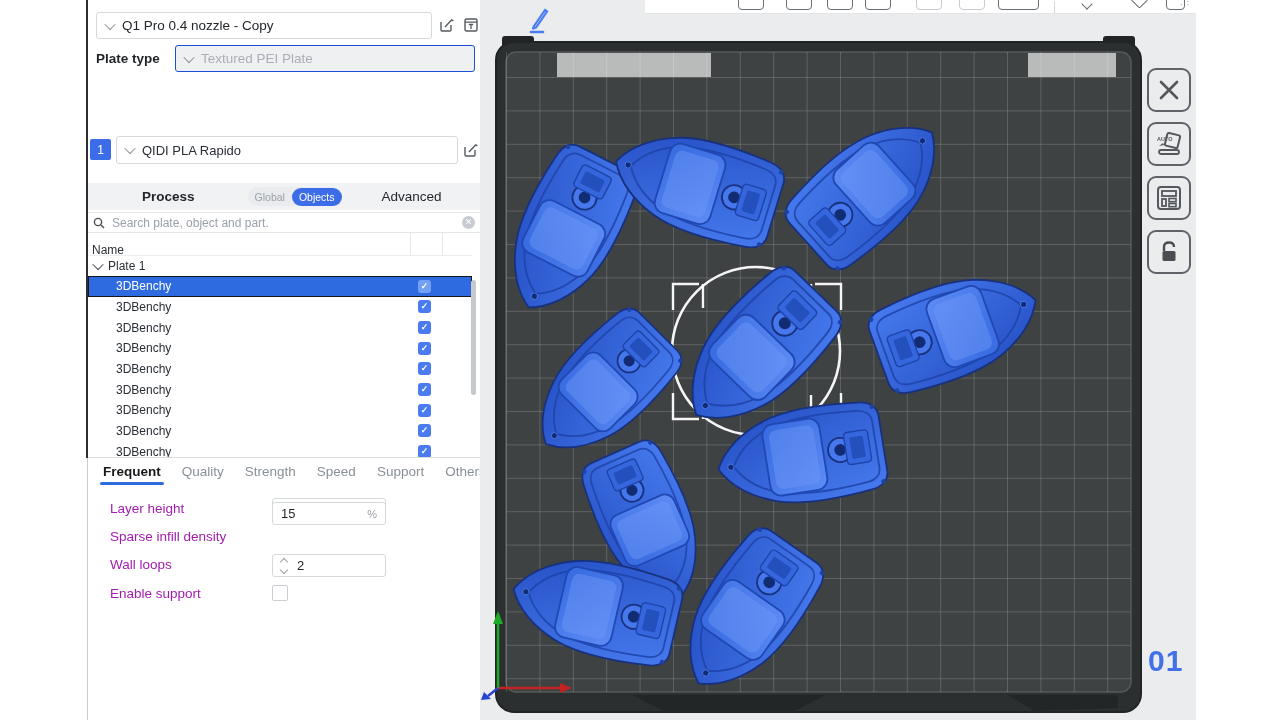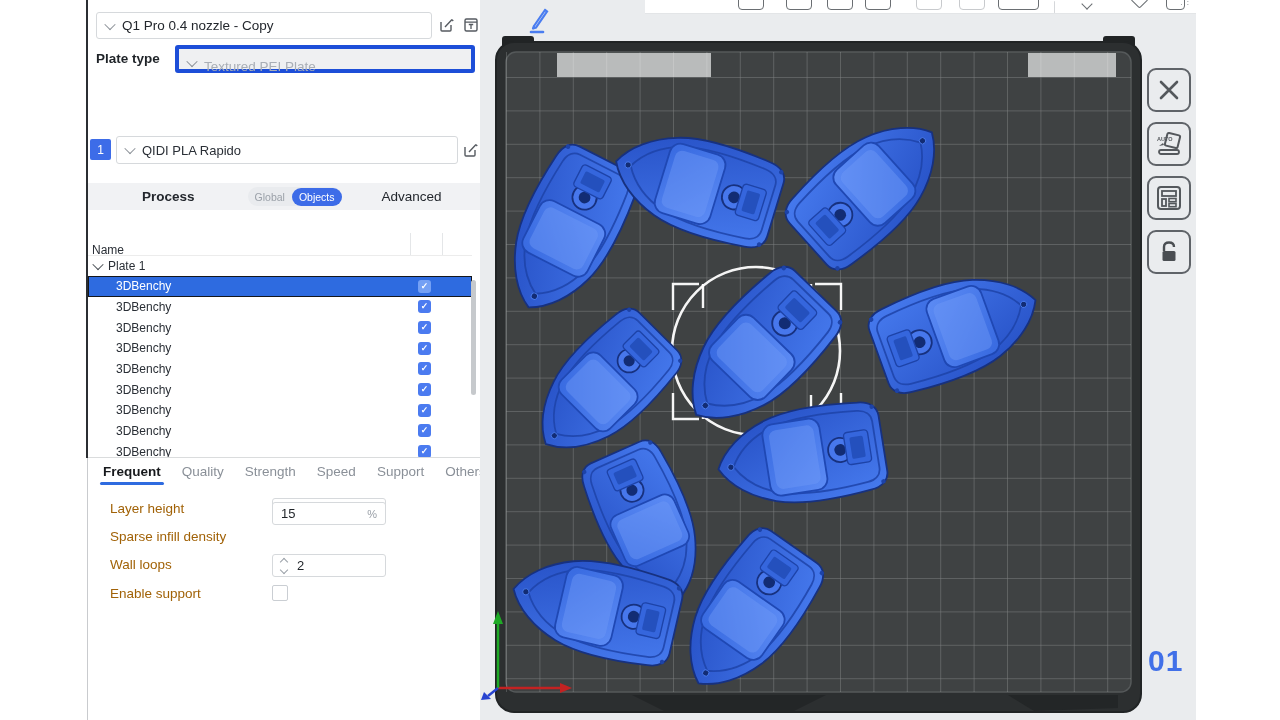--- a/index.html
+++ b/index.html
@@ -10,22 +10,22 @@
   .gutter-bot{position:absolute;left:0;top:458px;width:87px;height:262px;background:#fff;border-right:1px solid #c9cbce;}
   
   .panel{position:absolute;left:88px;top:0;width:392px;height:720px;background:#fff;border-right:1px solid #d4d6d9;}
   .abs{position:absolute;}
   .box{border:1px solid #d6d9dc;border-radius:3px;background:#fff;box-sizing:border-box;display:flex;align-items:center;}
   .chev{width:7px;height:7px;border-right:1.6px solid #8b9097;border-bottom:1.6px solid #8b9097;transform:rotate(45deg) translate(-1px,-1px);display:inline-block;flex:none;}
   .preset-box{left:8px;top:12px;width:336px;height:27px;padding:0 9px;gap:8px;}
   .preset-box span.val{font-size:13.5px;color:#23272d;text-align:center;}
   .icon-btn{width:18px;height:18px;display:flex;align-items:center;justify-content:center;cursor:pointer;}
   .ptype-label{left:8px;top:51px;font-size:13.5px;font-weight:600;color:#1f2328;}
-  .ptype-box{left:87px;top:45px;width:300px;height:27px;background:#eff0f2;border:4px solid #1d4ed8;border-radius:3px;
-             display:flex;padding:10px 9px;gap:8px;box-sizing:border-box;}
+  .ptype-box{left:87px;top:45px;width:300px;height:27px;background:#eff0f2;border:1px solid #1d4ed8;border-radius:3px;
+             display:flex;align-items:center;padding:4px 9px;gap:8px;box-sizing:border-box;}
   .ptype-box span{font-size:13.5px;color:#a9aeb6;}
   .band{left:0;width:392px;height:27px;background:#f3f4f6;display:flex;align-items:center;}
   .band .title{font-size:13.5px;font-weight:600;color:#23272d;}
   .toggle{width:30px;height:16px;border-radius:8px;background:#3d6ce8;position:relative;flex:none;cursor:pointer;}
   .toggle::after{content:"";position:absolute;right:2px;top:2px;width:12px;height:12px;border-radius:50%;background:#fff;}
   .pm{font-size:17px;color:#3a3f45;line-height:1;cursor:pointer;}
   .gear{font-size:15px;color:#565b61;cursor:pointer;line-height:1;}
   .fil-badge{left:2px;top:139px;width:21px;height:21px;background:#3d6ce8;color:#fff;font-size:12px;border-radius:2px;
              display:flex;align-items:center;justify-content:center;}
   .fil-box{left:28px;top:136px;width:342px;height:28px;padding:0 9px;gap:8px;}
@@ -48,21 +48,21 @@
                color:#fff;font-size:9px;line-height:13px;text-align:center;font-weight:bold;cursor:pointer;}
   .obj-row.sel{background:#2e6be0;outline:1px solid #14171c;outline-offset:-1px;}
   .obj-row.sel .lbl{color:#fff;}
   .obj-row.sel .cb{background:#74a0f4;}
   .vscroll{left:383px;top:280px;width:5px;height:115px;border-radius:2.5px;background:#c6c9cc;cursor:pointer;}
   .tabs{left:0;top:457px;width:392px;height:29px;border-top:1px solid #dadcdd;display:flex;align-items:center;
         padding-left:15px;gap:21px;box-sizing:border-box;background:#fff;}
   .tab{font-size:13.5px;color:#8a9098;cursor:pointer;position:relative;padding-bottom:2px;}
   .tab.active{color:#17191c;font-weight:bold;}
   .tab.active::after{content:"";position:absolute;left:-3px;right:-3px;bottom:-4px;height:3px;border-radius:2px;background:#2e6be0;}
-  .set-label{font-size:13.5px;color:#a16207;}
+  .set-label{font-size:13.5px;color:#a21caf;}
   .set-input{left:184px;width:114px;height:23px;padding:0 8px;gap:4px;position:absolute;}
   .set-input .v{font-size:13px;color:#1f2328;flex:1;}
   .set-input .u{font-size:11px;color:#9aa0a8;}
   .spin{display:flex;flex-direction:column;gap:2px;margin-right:6px;}
   .chev-s{width:5px;height:5px;border-right:1.4px solid #9aa0a8;border-bottom:1.4px solid #9aa0a8;display:inline-block;}
   .up{transform:rotate(-135deg);} .down{transform:rotate(45deg);}
   .set-check{left:184px;width:14px;height:14px;border:1px solid #caced3;border-radius:2px;background:#fff;cursor:pointer;position:absolute;}
   
   .vp{position:absolute;left:480px;top:0;width:800px;height:720px;background:#eaecee;}
   .vp-white-right{position:absolute;left:716px;top:0;width:84px;height:720px;background:#fff;}
@@ -144,20 +144,28 @@
         <rect x="1.5" y="1.5" width="13" height="13" rx="2" fill="none" stroke="#4a4f55" stroke-width="1.3"></rect>
         <path d="M4.5 5 H6 M7 5 H12 M4.5 8 H6 M7 8 H12 M4.5 11 H6 M7 11 H12" stroke="#4a4f55" stroke-width="1.2"></path>
       </svg>
       <svg style="margin-left:5px;margin-right:6px;" width="15" height="15" viewBox="0 0 15 15">
         <circle cx="4" cy="4.5" r="2.2" fill="none" stroke="#5a7ff0" stroke-width="1.4"></circle>
         <circle cx="11" cy="10.5" r="2.2" fill="none" stroke="#5a7ff0" stroke-width="1.4"></circle>
         <path d="M10.5 2 L4.5 13 M14 6 L12.5 8.5" stroke="#5a7ff0" stroke-width="1.4"></path>
       </svg>
     </div>
 
+    <div class="abs srch">
+      <svg width="12" height="12" viewBox="0 0 12 12">
+        <circle cx="5" cy="5" r="3.6" fill="none" stroke="#4a4f55" stroke-width="1.4"></circle>
+        <path d="M8 8 L11 11" stroke="#4a4f55" stroke-width="1.4"></path>
+      </svg>
+      <span class="ph">Search plate, object and part.</span>
+      <span class="clear-btn">✕</span>
+    </div>
 
     <div class="abs tree-head">
       <span class="nm">Name</span>
       <span class="col-div" style="left:322px;"></span>
       <span class="col-div" style="left:354px;"></span>
     </div>
 
     <div class="abs plate-row">
       <span class="chev" style="margin-left:6px;border-color:#4a4f55;"></span>
       <span class="lbl">Plate 1</span>

